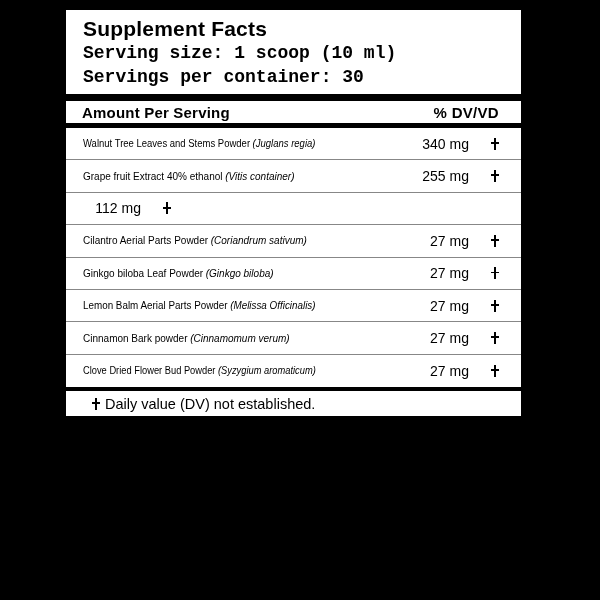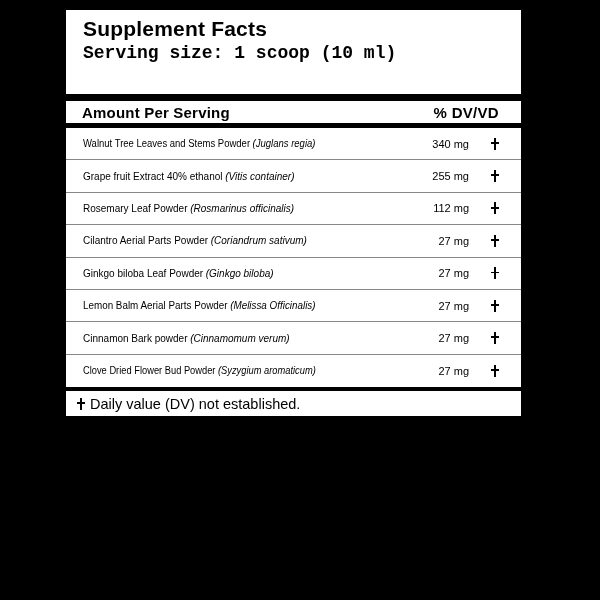--- a/index.html
+++ b/index.html
@@ -68,21 +68,21 @@
   }
   .fit-inner {
     display: inline-block;
     white-space: nowrap;
     transform-origin: left center;
   }
   .latin { font-style: italic; margin-left: 0.27em; }
   .cell-amount {
     width: 58px;
     text-align: right;
-    font-size: 11px;
+    font-size: 14px;
     white-space: nowrap;
     flex: none;
   }
   .cell-dv {
     width: 52px;
     display: flex;
     justify-content: center;
     align-items: center;
     flex: none;
   }
@@ -113,33 +113,34 @@
     height: 1.8px;
     background: #000;
   }
 
   
   .footer-box {
     margin-top: 4px;
     height: 25px;
     display: flex;
     align-items: center;
-    padding-left: 11px;
+    padding-left: 26px;
     font-size: 14.5px;
   }
   .footer-box .dagger { margin-right: 5px; }
 </style>
 </head>
 <body>
 
 <div class="label-panel">
 
   <div class="box header-box">
     <div class="title">Supplement Facts</div>
     <div class="serving-line">Serving size: 1 scoop (10 ml)</div>
+    <div class="serving-line">Servings per container: 30</div>
   </div>
 
   <div class="box aps-bar">
     <span class="aps-left">Amount Per Serving</span>
     <span class="aps-right">% DV/VD</span>
   </div>
 
   <div class="box ing-table">
 
     <div class="row">
@@ -152,21 +153,20 @@
 
     <div class="row">
       <div class="cell-name js-fit"><span class="fit-inner"><span>Grape fruit Extract 40% ethanol</span><span class="latin">(Vitis container)</span></span></div>
       <div class="cell-amount">255 mg</div>
       <div class="cell-dv">
           <span class="dagger"></span>
         </div>
     </div>
 
     <div class="row">
-      <div class="cell-name js-fit"><span class="fit-inner"><span>Rosemary Leaf Powder</span><span class="latin">(Rosmarinus officinalis)</span></span></div>
       <div class="cell-amount">112 mg</div>
       <div class="cell-dv">
           <span class="dagger"></span>
         </div>
     </div>
 
     <div class="row">
       <div class="cell-name js-fit"><span class="fit-inner"><span>Cilantro Aerial Parts Powder</span><span class="latin">(Coriandrum sativum)</span></span></div>
       <div class="cell-amount">27 mg</div>
       <div class="cell-dv">

